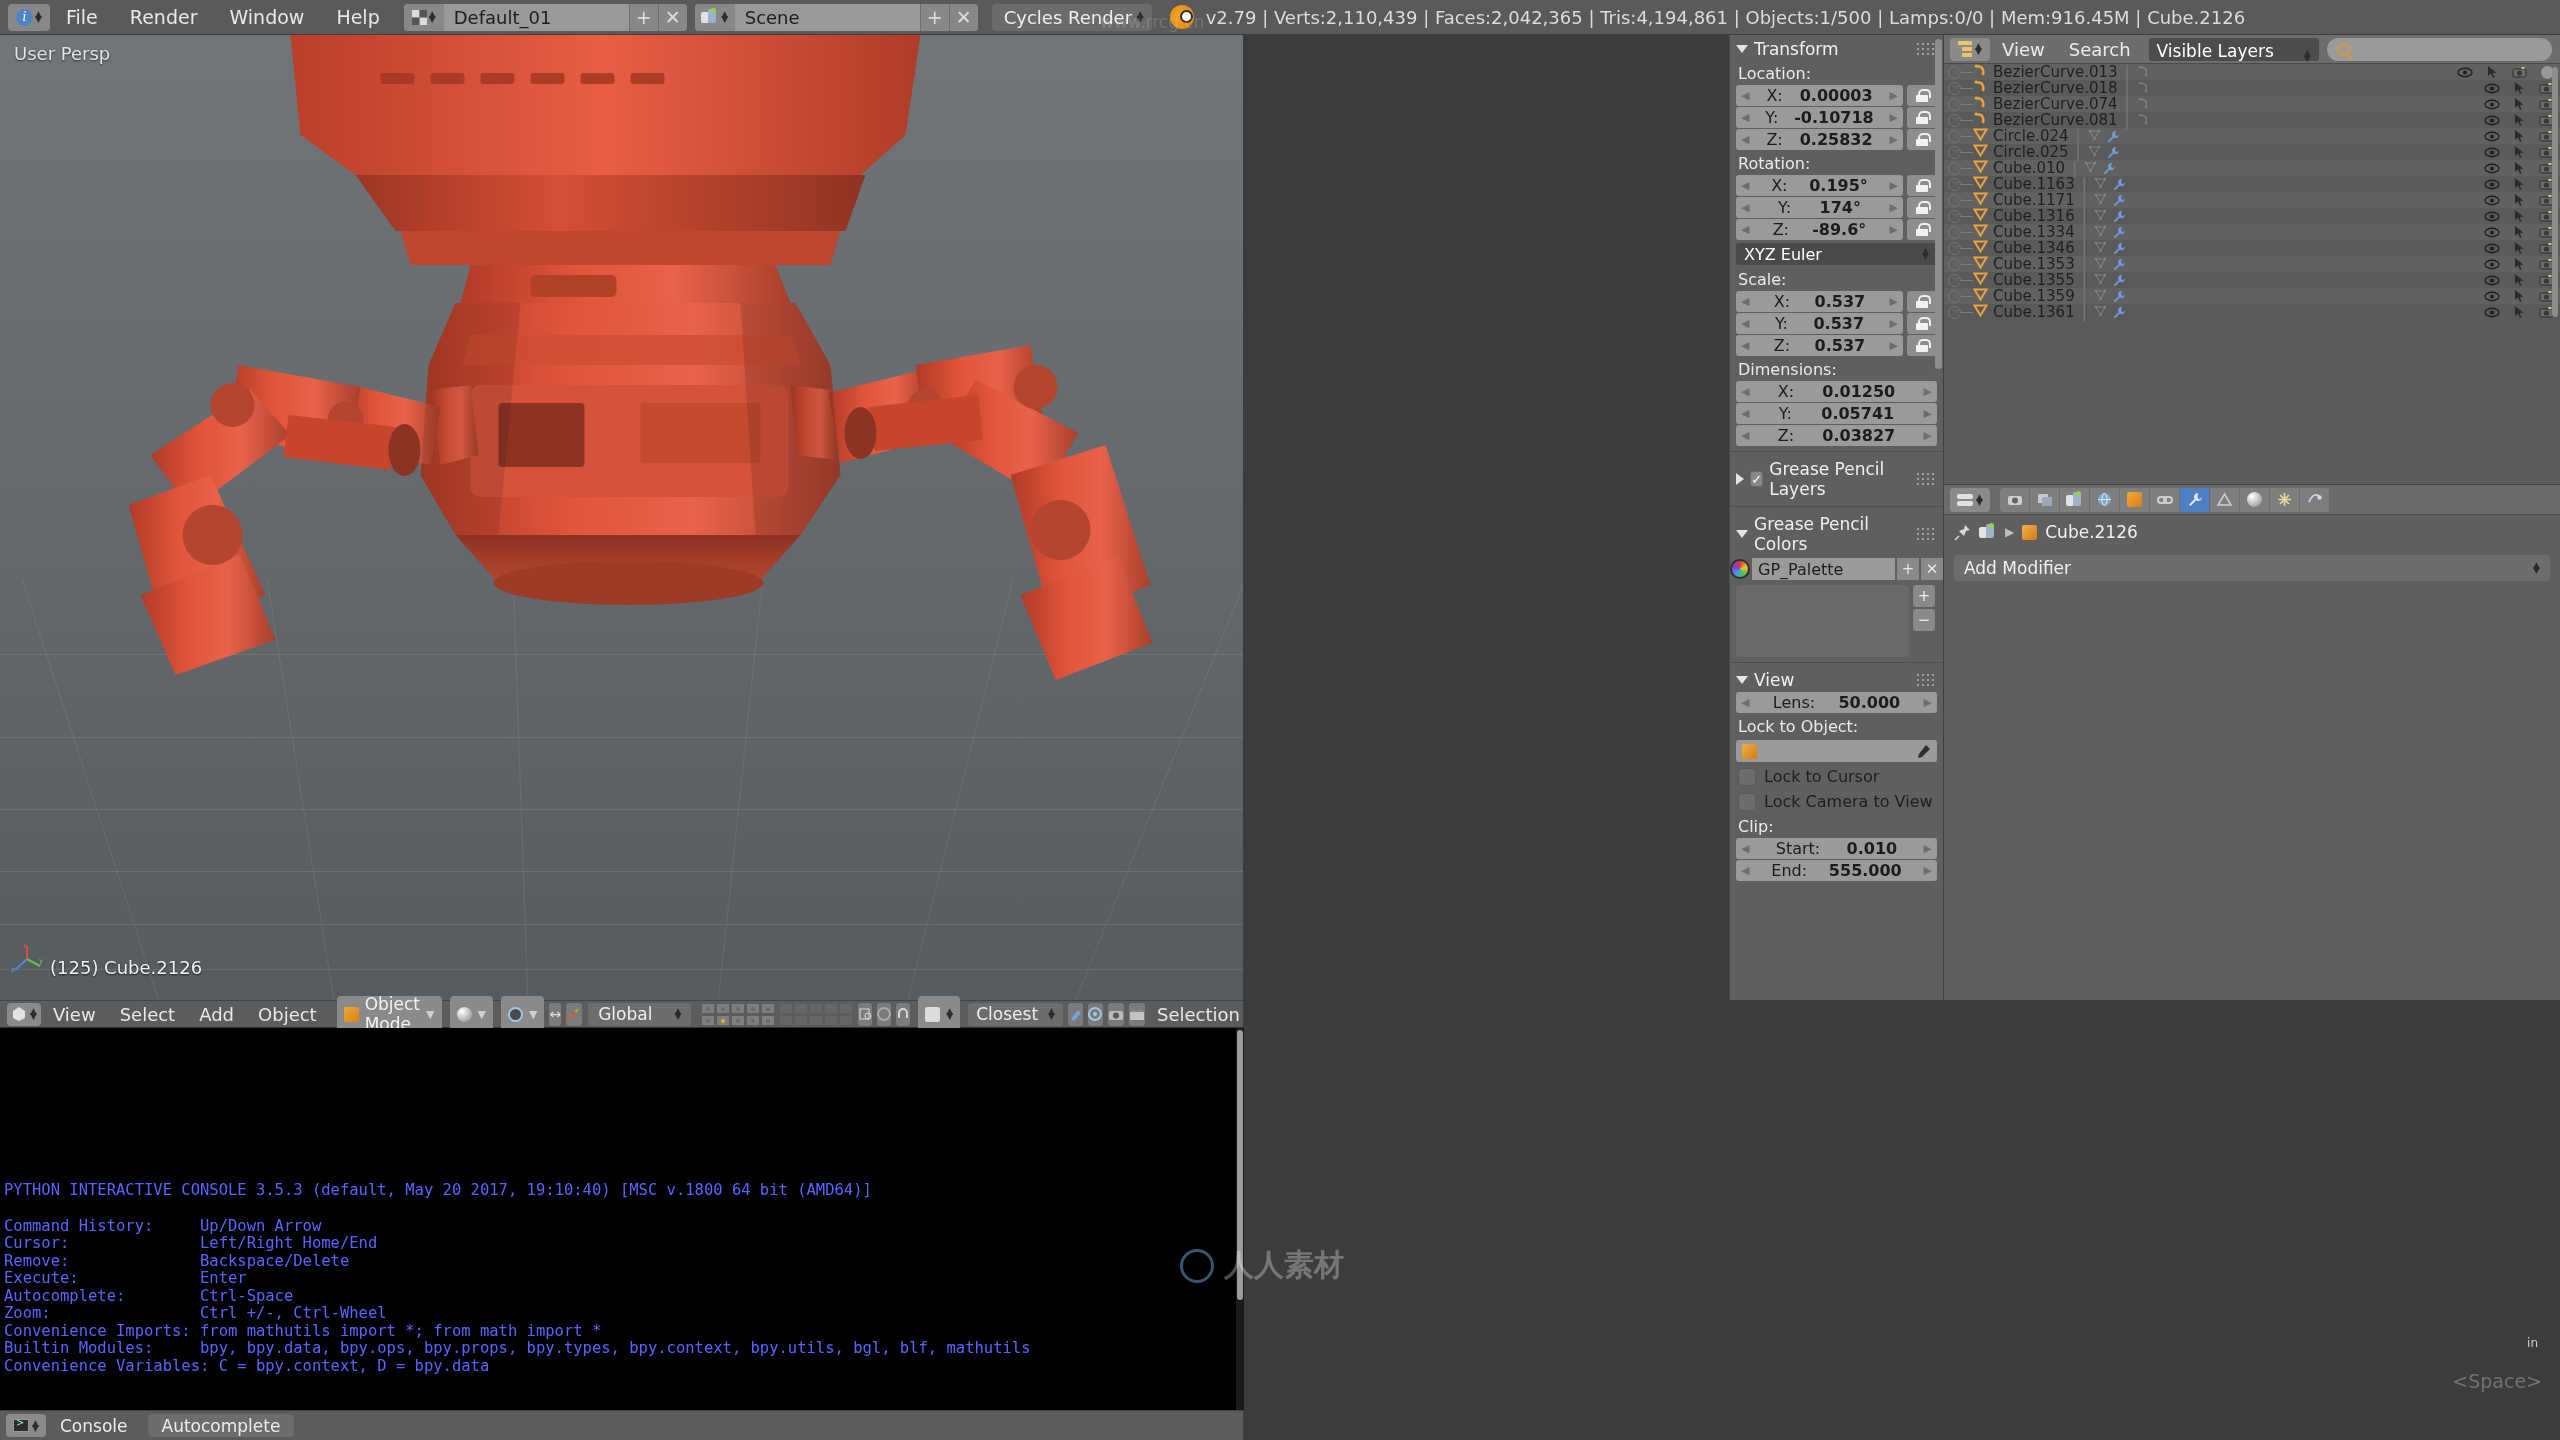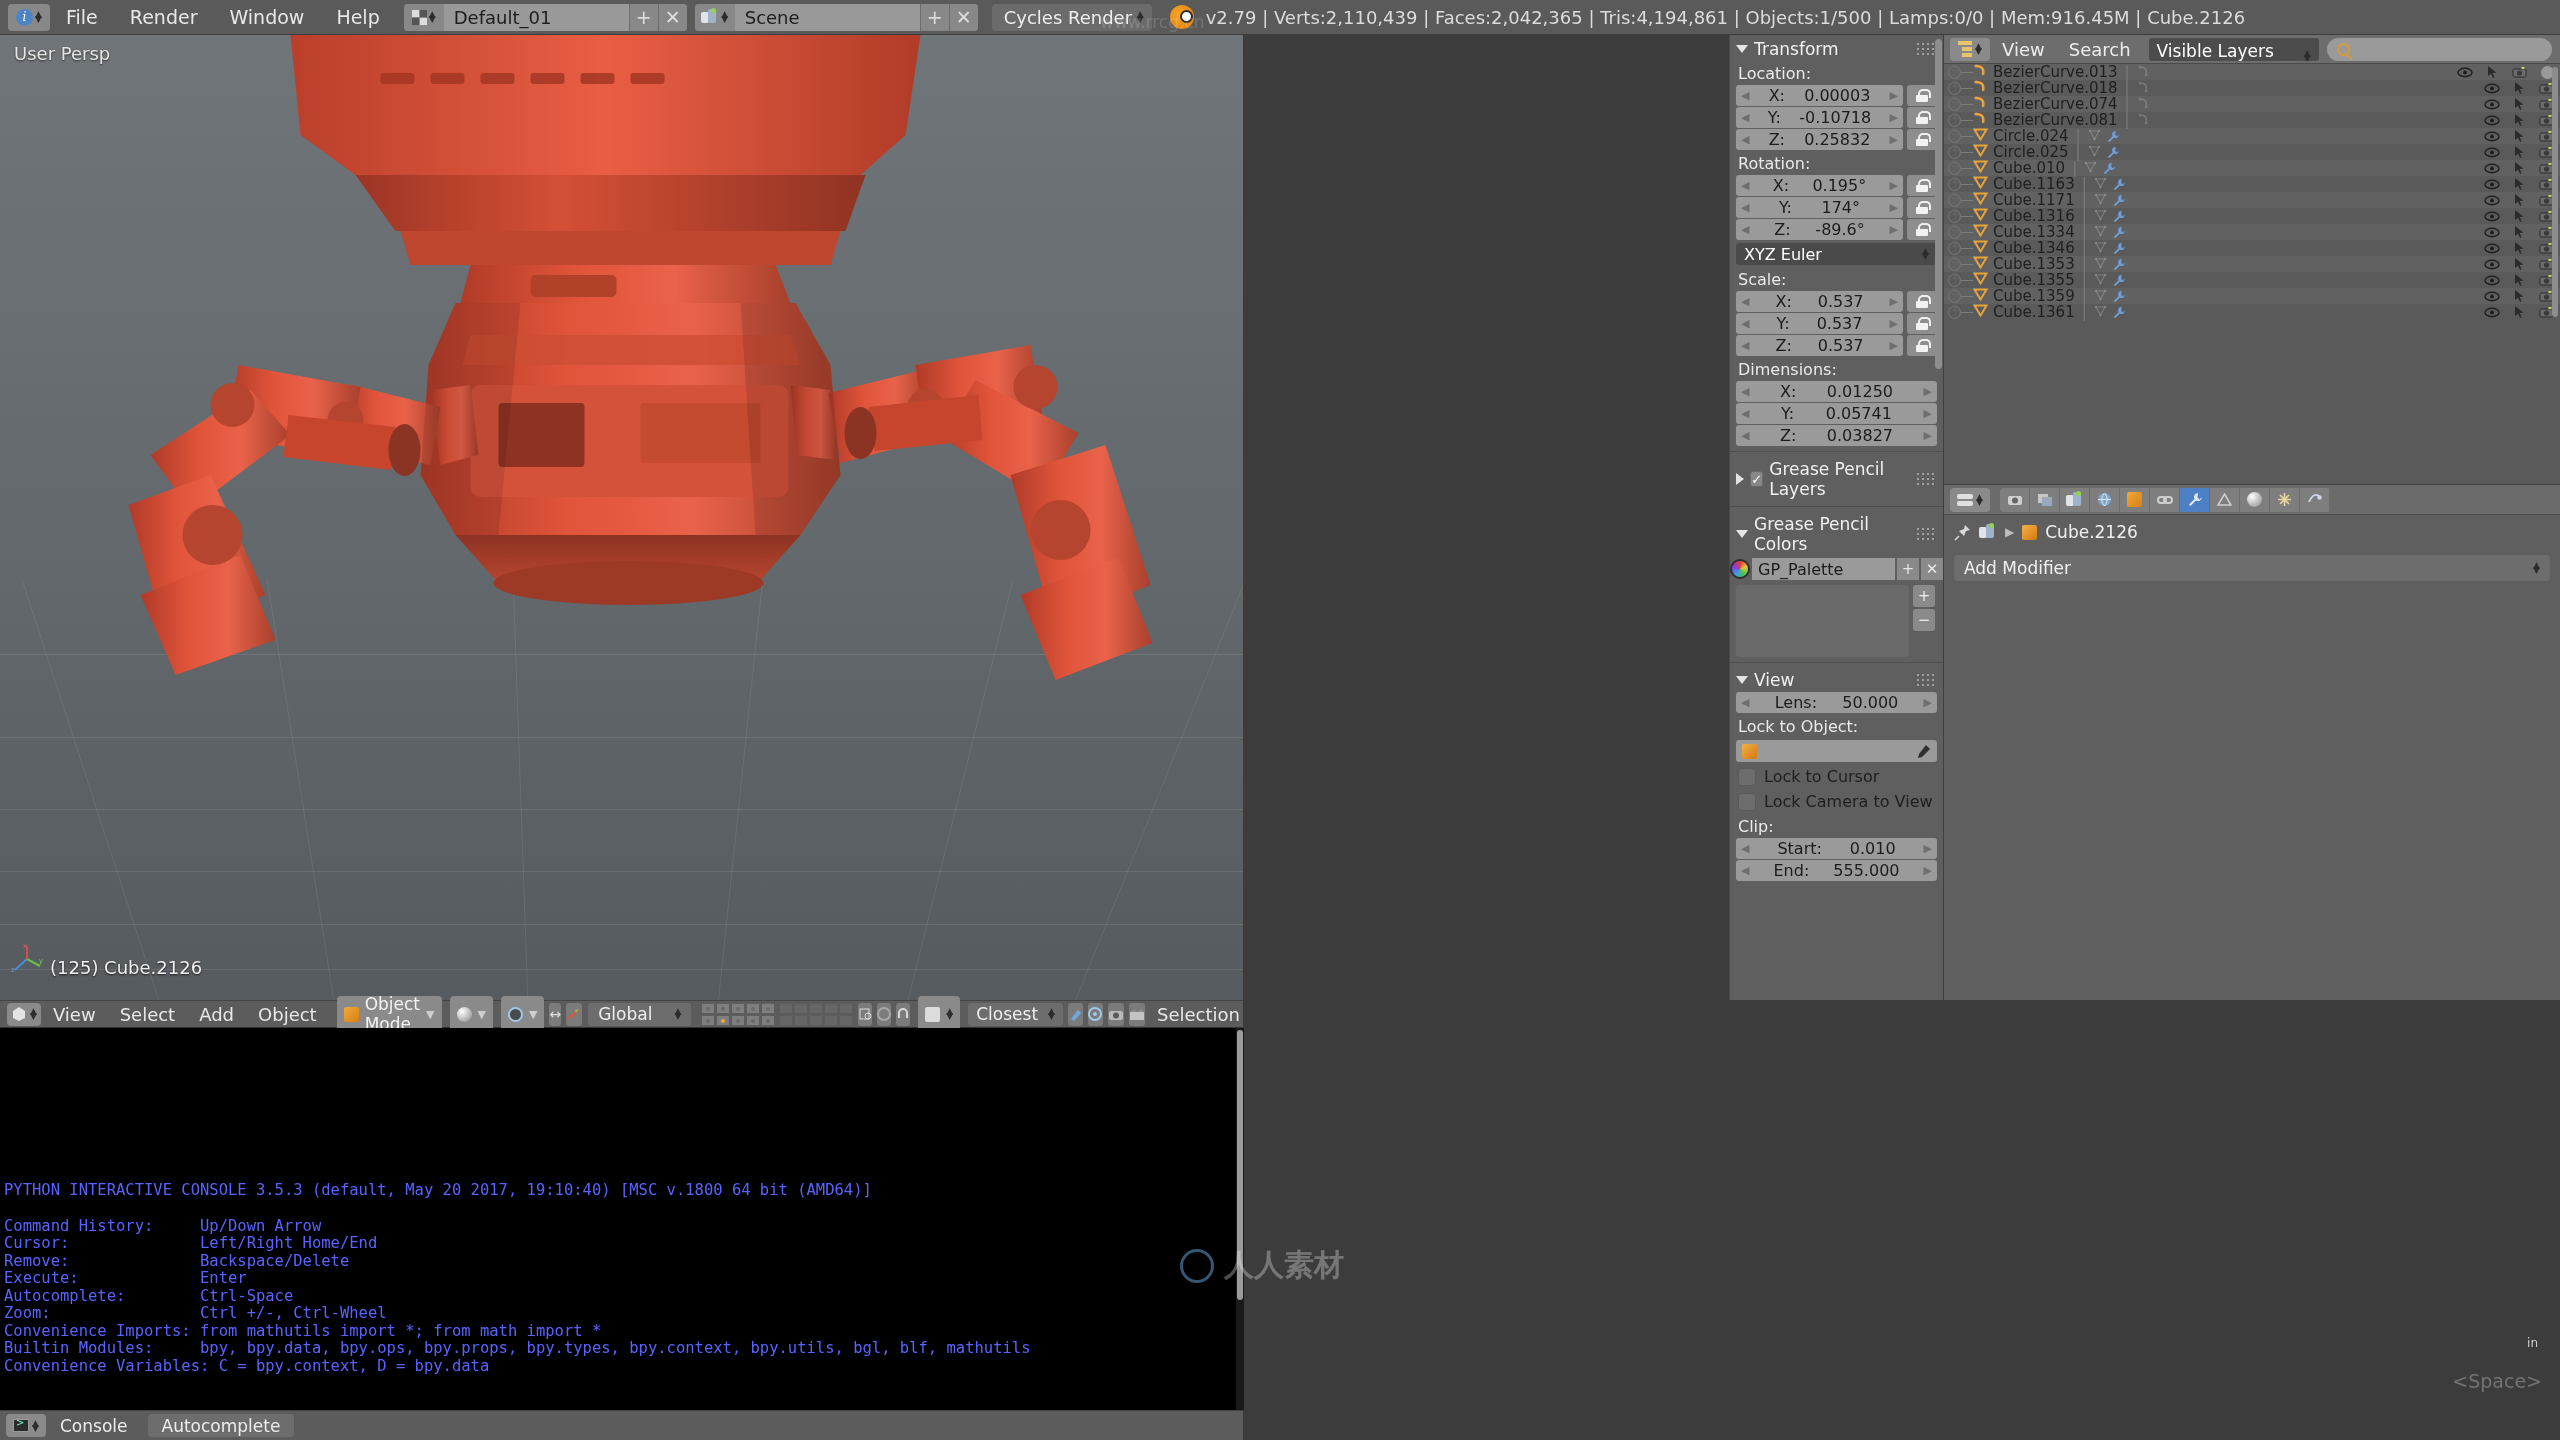--- a/index.html
+++ b/index.html
@@ -151,21 +151,21 @@
   .grip { margin-left: auto; display: grid; grid-template-columns: repeat(4,3px); grid-template-rows: repeat(3,3px); gap: 2px; opacity:.6; }
   .grip i { background: #d0d0d0; width:2px; height:2px; }
   .np-label { padding: 3px 8px 2px 8px; font-size: 16px; color: #eaeaea; }
   .fieldrow { display: flex; align-items: center; padding: 0 6px; gap: 4px; margin-bottom: 1px; }
   .numfield {
     flex: 1; height: 21px; background: #9a9a9a; color: #1c1c1c;
     display: flex; align-items: center; justify-content: space-between;
     padding: 0 5px; font-size: 16px; border-radius: 3px;
   }
   .numfield .lbl { color: #1c1c1c; }
-  .numfield .val { font-weight: normal; }
+  .numfield .val { font-weight: bold; }
   .arrow-l, .arrow-r { color: #6e6e6e; font-size: 11px; }
   .lockbtn {
     width: 30px; height: 21px; background: #8e8e8e; border-radius: 3px;
     display: flex; align-items: center; justify-content: center; flex: none;
   }
   .lock-glyph { width: 12px; height: 13px; position: relative; }
   .lock-glyph::before { content:''; position:absolute; left:2px; top:0; width:9px; height:7px; border:2px solid #f0f0f0; border-bottom:none; border-radius:5px 5px 0 0; }
   .lock-glyph::after { content:''; position:absolute; left:0; top:6px; width:12px; height:7px; background:#f2f2f2; border-radius:1px; }
   .euler-sel {
     margin: 3px 6px 2px 6px; height: 22px; background: #4a4a4a; border-radius: 3px;

